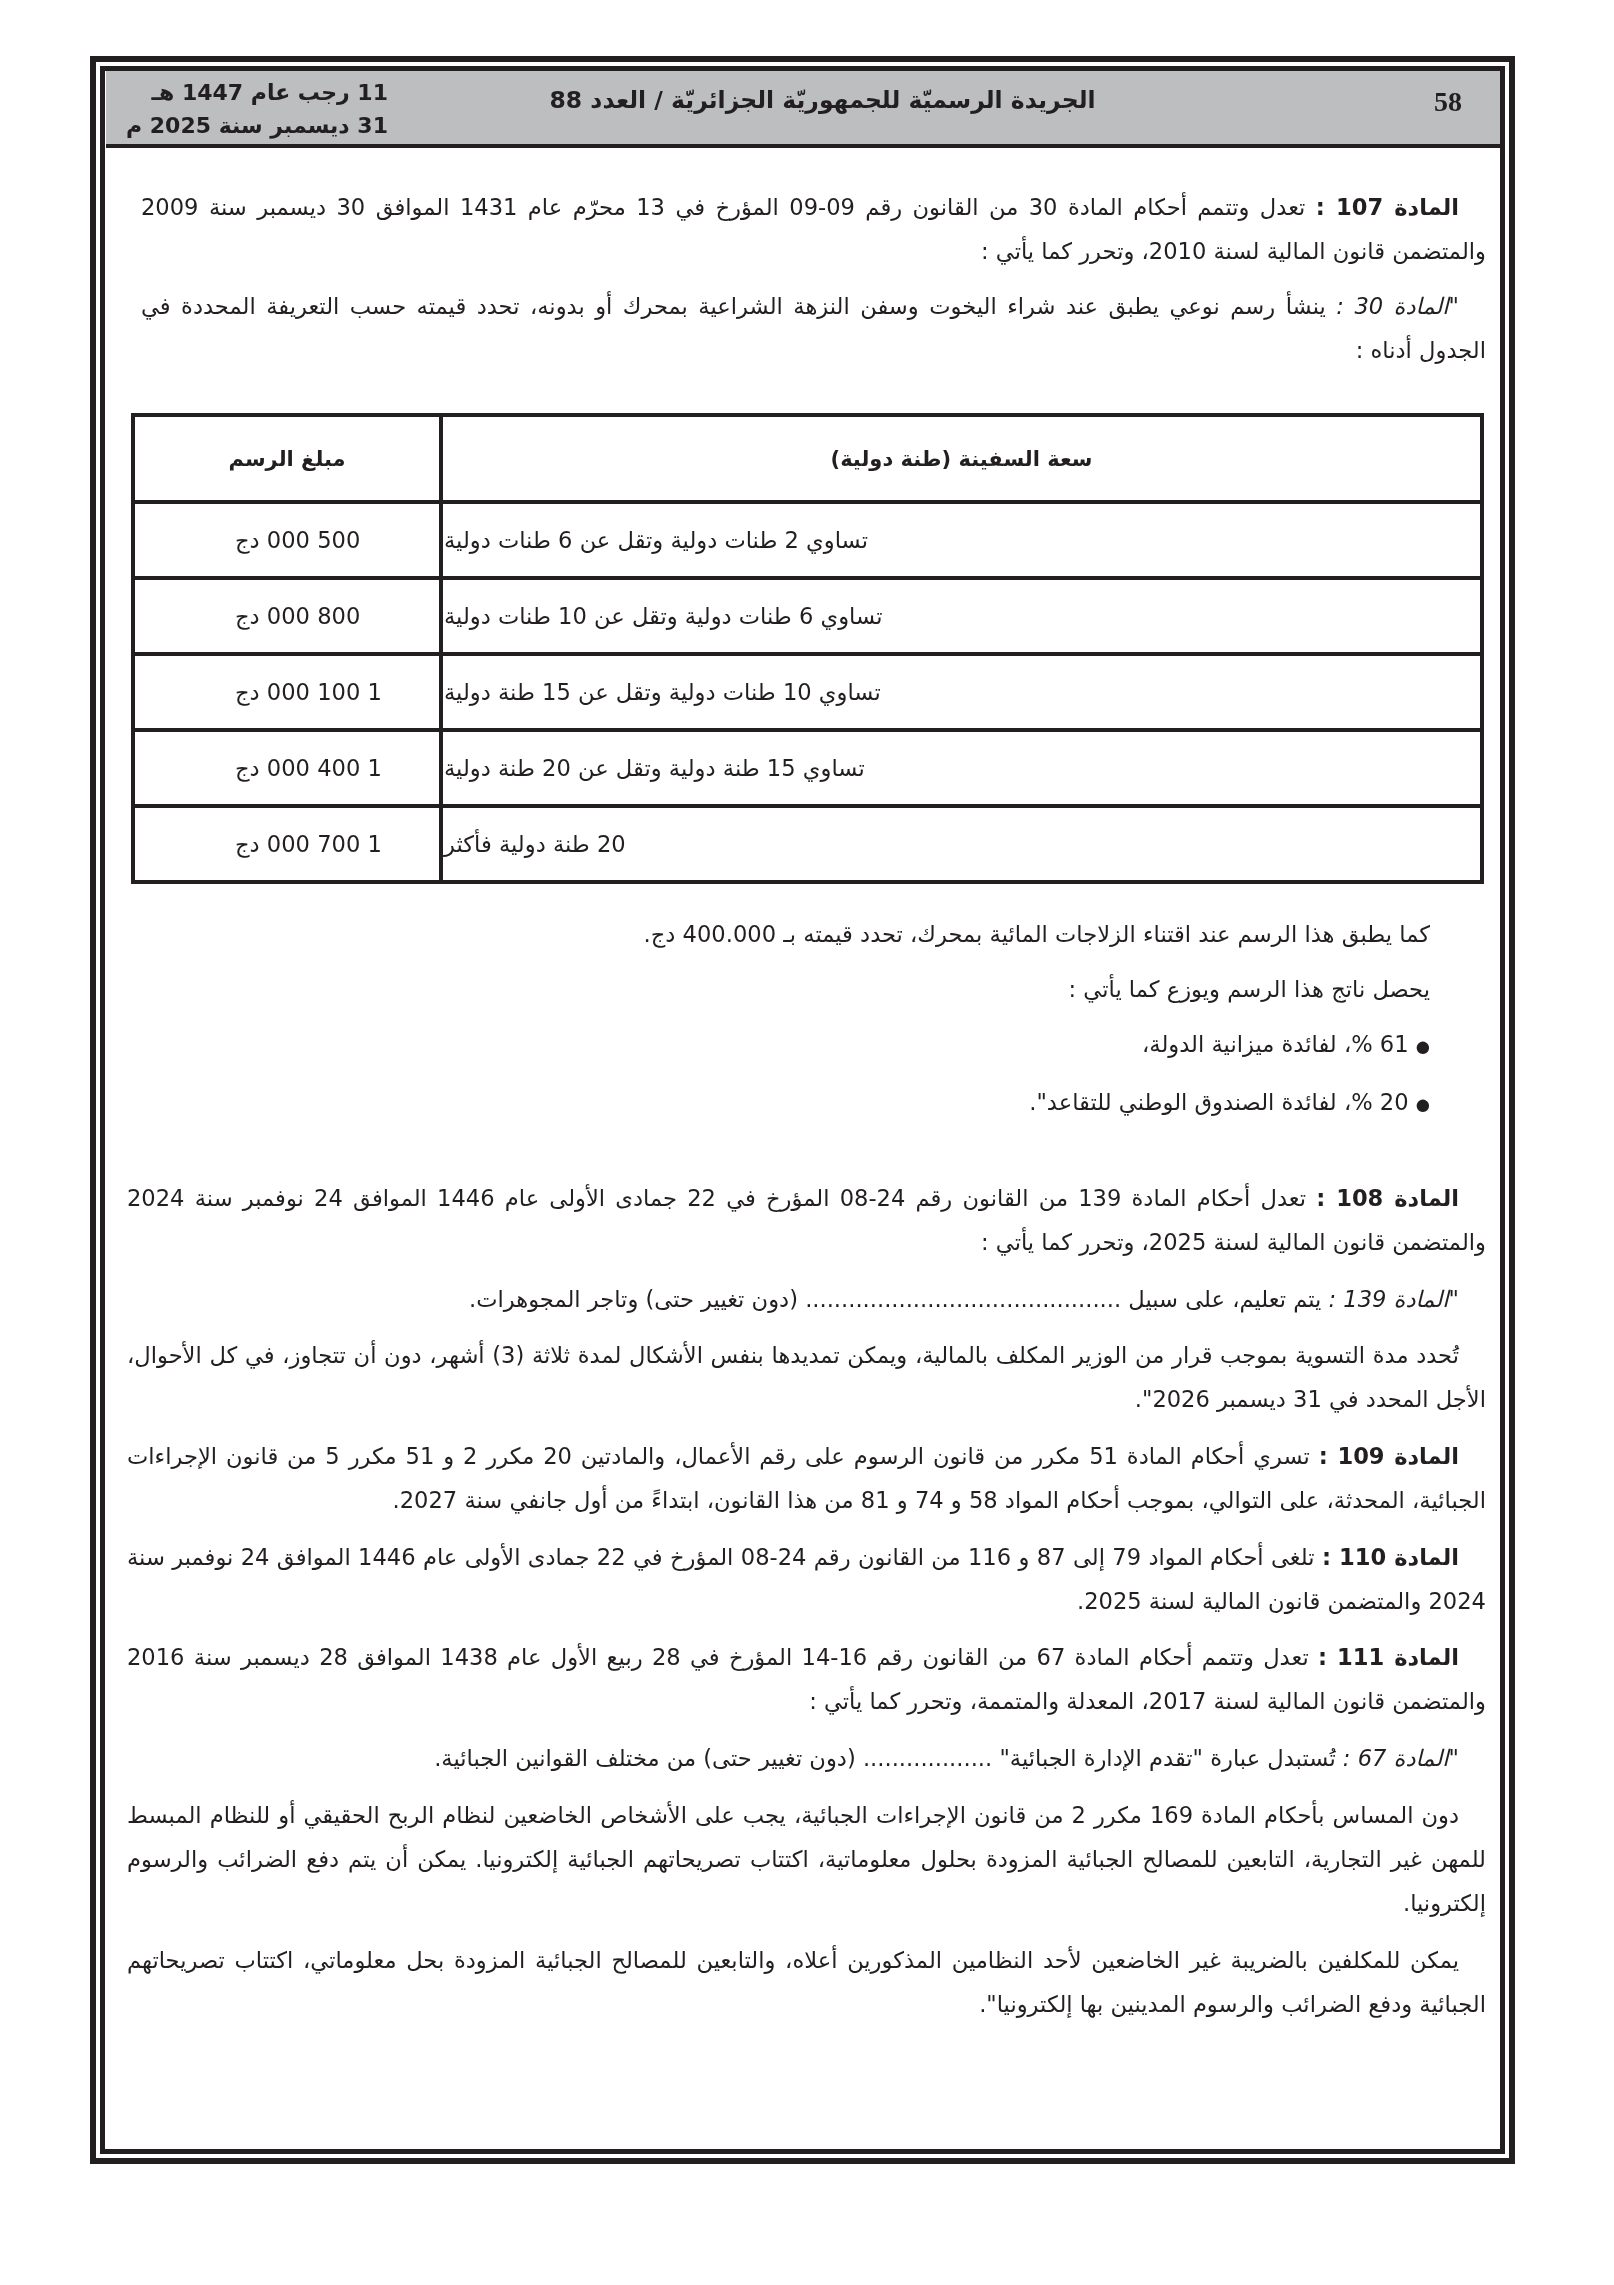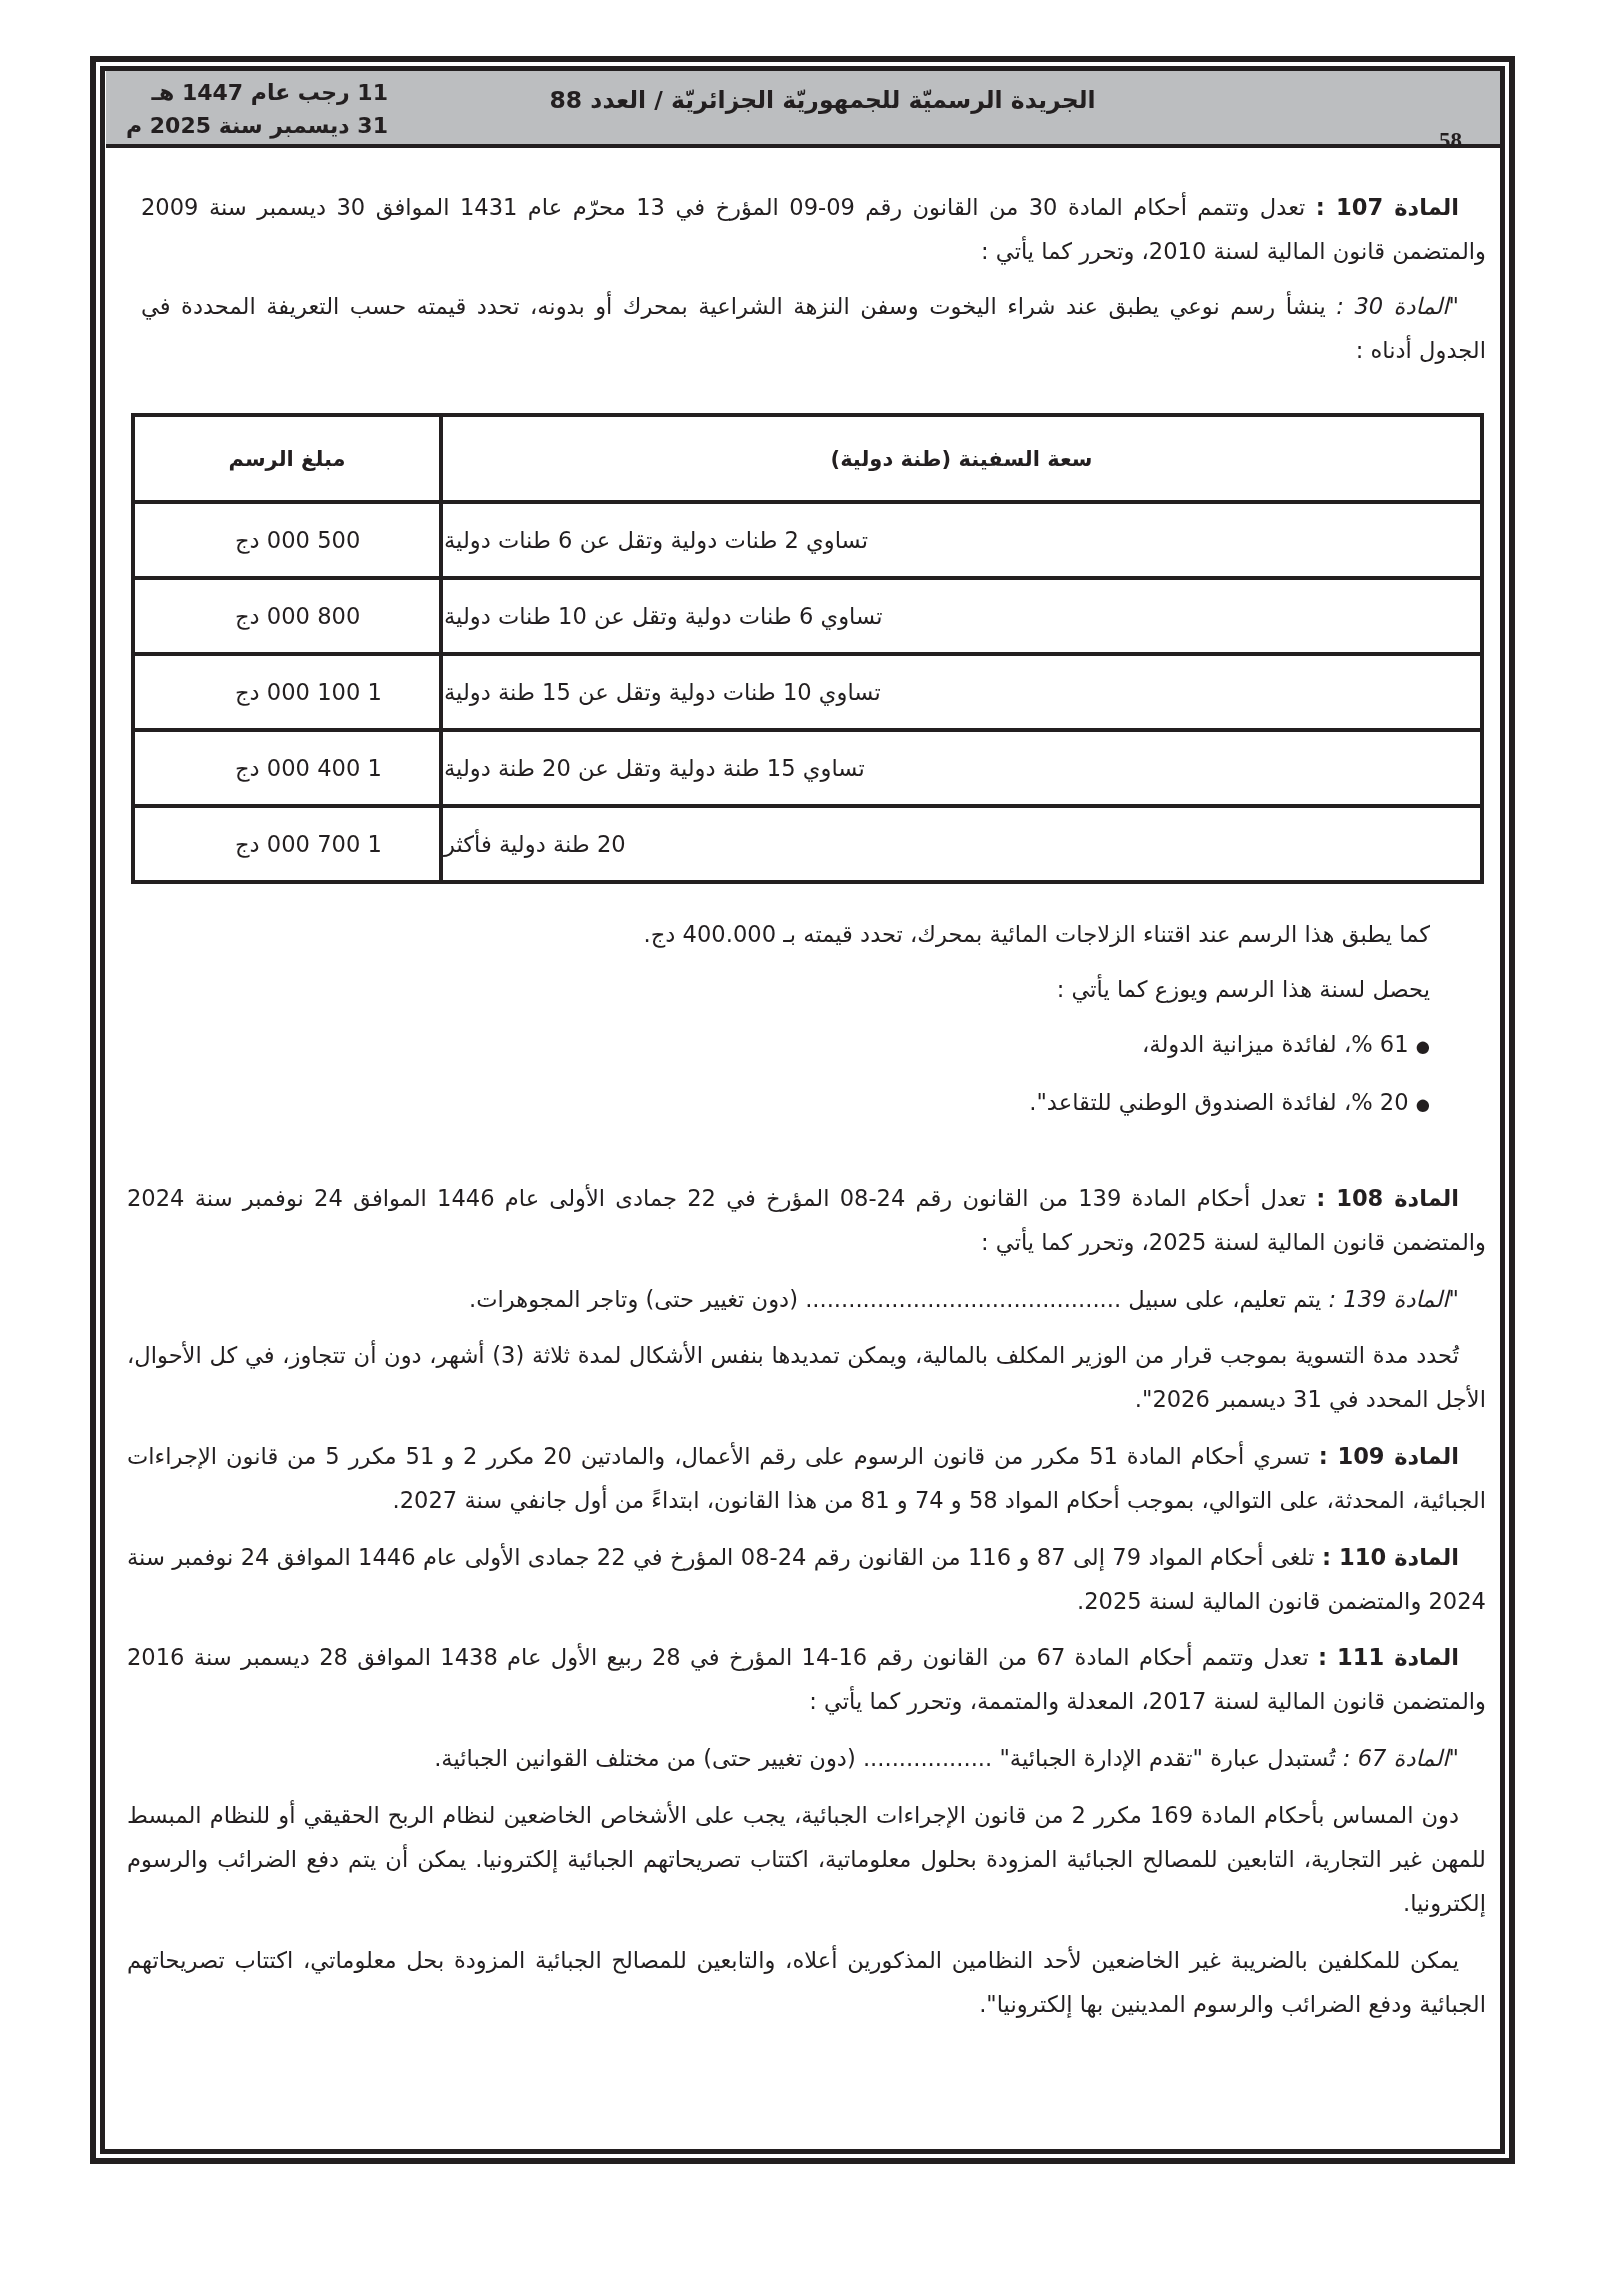--- a/index.html
+++ b/index.html
@@ -5,21 +5,21 @@
   html, body { margin:0; padding:0; background:#ffffff; }
   body { width:1615px; height:2285px; position:relative; overflow:hidden;
          font-family:"DejaVu Sans", "Liberation Sans", sans-serif; color:#231f20; }
   .frame-outer { position:absolute; left:90px; top:56px; width:1425px; height:2108px;
                  border:6.3px solid #231f20; box-sizing:border-box; }
   .frame-inner { position:absolute; left:100px; top:66px; width:1405px; height:2088px;
                  border:5.4px solid #231f20; box-sizing:border-box; }
   .header { position:absolute; left:106px; top:71px; width:1394px; height:77px;
             background:#bcbec0; border-bottom:4.5px solid #231f20; box-sizing:border-box; }
   .hdr-page { position:absolute; right:38px; top:14.5px; font-family:"Liberation Serif", serif;
-              font-weight:bold; font-size:23px; direction:ltr;margin-top:42px; }
+              font-weight:bold; font-size:28px; direction:ltr; }
   .hdr-title { position:absolute; left:0; right:0; top:14.5px; text-align:center;
                font-weight:bold; font-size:23.5px;margin-left:39px; }
   .hdr-date { position:absolute; left:20px; top:5.4px; font-weight:bold; font-size:22px;
               line-height:33px; text-align:right; }
   .content { position:absolute; left:127px; top:185px; width:1359px; direction:rtl;
              font-size:22.6px; line-height:44px; text-align:justify; }
   .content p { margin:0 0 11px 14px; }
   .indent { text-indent:27px; }
   .art-label { font-weight:bold; }
   .quote-label { font-style:italic; }
@@ -90,21 +90,21 @@
     </tr>
     <tr>
       <td class="cap">20 طنة دولية فأكثر</td>
       <td class="amt">1 700 000 دج</td>
     </tr>
   </tbody>
 </table>
 
 <div class="below-table">
   <p class="indent">كما يطبق هذا الرسم عند اقتناء الزلاجات المائية بمحرك، تحدد قيمته بـ 400.000 دج.</p>
-  <p class="indent">يحصل لسنة هذا الرسم ويوزع كما يأتي :</p>
+  <p class="indent">يحصل ناتج هذا الرسم ويوزع كما يأتي :</p>
   <p class="indent bullet"><span>61 %، لفائدة ميزانية الدولة،</span></p>
   <p class="indent bullet"><span>20 %، لفائدة الصندوق الوطني للتقاعد".</span></p>
 </div>
 
 <div class="rest">
   <p class="indent">
     <span class="art-label">المادة 108 :</span>
     <span>تعدل أحكام المادة 139 من القانون رقم 24-08 المؤرخ في 22 جمادى الأولى عام 1446 الموافق 24 نوفمبر سنة 2024 والمتضمن قانون المالية لسنة 2025، وتحرر كما يأتي :</span>
   </p>
   <p class="indent">

